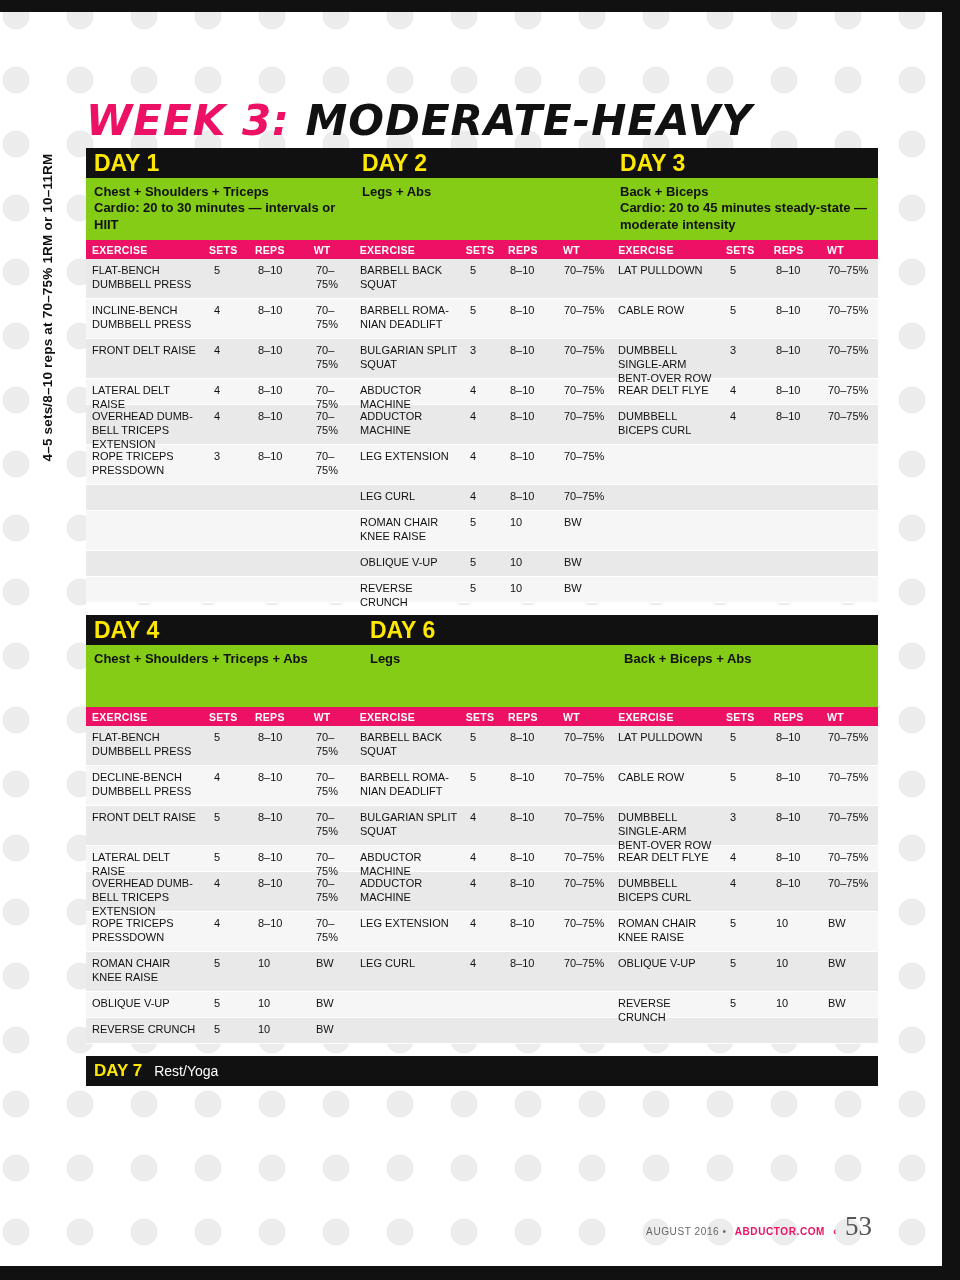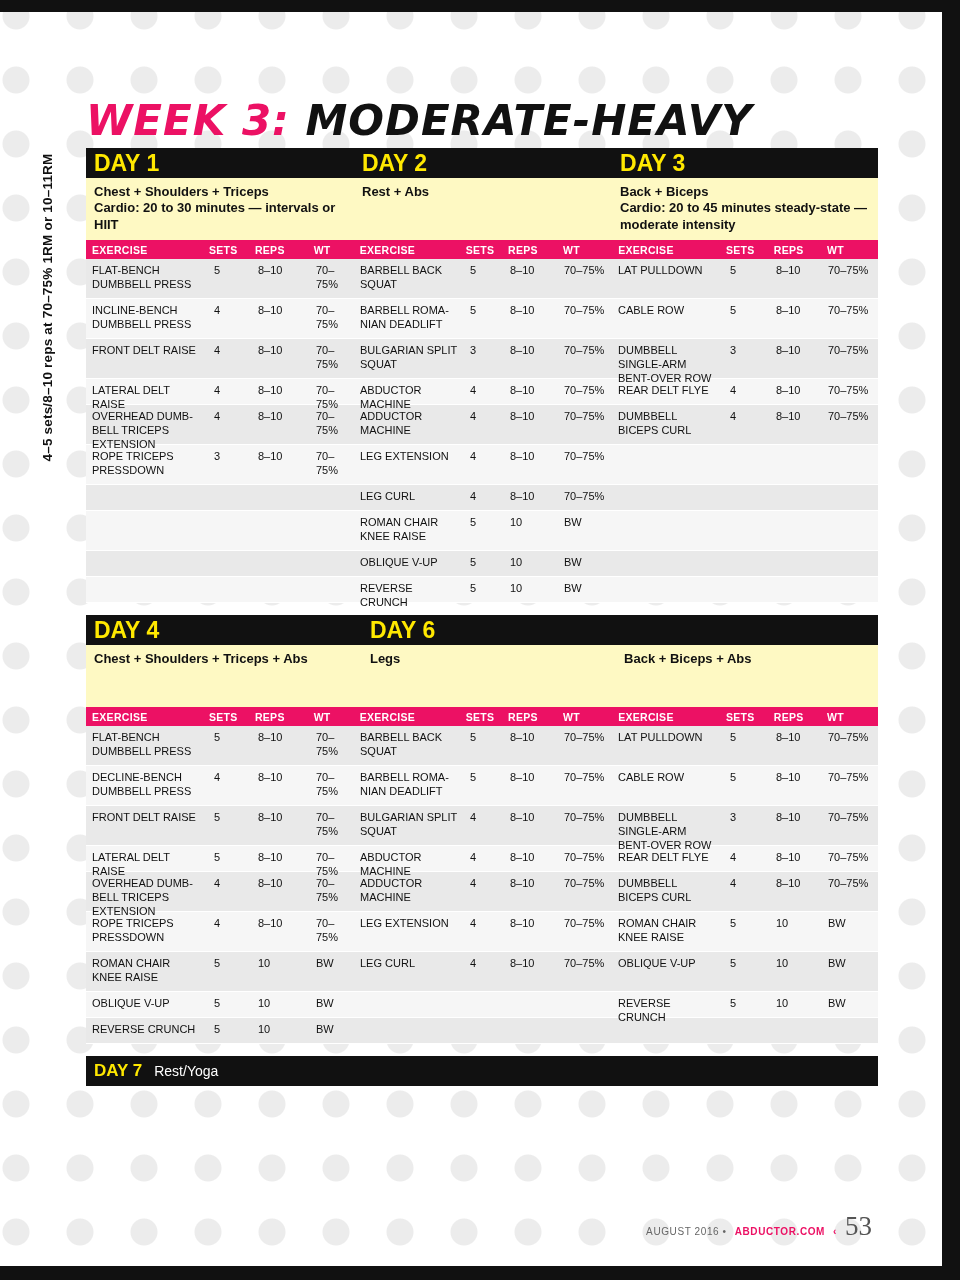--- a/index.html
+++ b/index.html
@@ -41,21 +41,21 @@
     font-size:13.5px;font-weight:bold;color:#111;
     text-align:center;letter-spacing:0.2px;
   }
 
   
   .block{position:absolute;left:86px;width:792px;}
   .daysrow{display:flex;background:#111;height:30px;}
   .daycell{color:#fff;font-size:23px;font-weight:bold;display:flex;align-items:center;padding-left:8px;font-style:normal;}
   .daycell .ylw{color:#ffe800;}
 
-  .focusrow{display:flex;background:#fef9c3;}
+  .focusrow{display:flex;background:#84cc16;}
   .focuscell{font-size:13px;font-weight:bold;color:#111;padding:6px 8px 7px 8px;line-height:1.25;}
 
   .hdrrow{display:flex;background:#ec1164;height:19px;}
   .hcell{color:#fff;font-size:10.5px;font-weight:bold;display:flex;align-items:center;padding-left:6px;letter-spacing:.3px;}
 
   .grid{display:flex;}
   .col{ }
   .cell{
     font-size:11px;color:#111;padding:5px 6px 5px 6px;
     box-sizing:border-box;line-height:1.25;
@@ -106,21 +106,21 @@
         <div class="daycell" style="width: 266px;">
           <span class="ylw">DAY 3</span>
         </div>
       </div>
       <div class="focusrow" style="height: 62px;">
         <div class="focuscell" style="width: 268px; box-sizing: border-box;">
           <div>Chest + Shoulders + Triceps</div>
           <div>Cardio: 20 to 30 minutes — intervals or HIIT</div>
         </div>
         <div class="focuscell" style="width: 258px; box-sizing: border-box;">
-          <div>Rest + Abs</div>
+          <div>Legs + Abs</div>
         </div>
         <div class="focuscell" style="width: 266px; box-sizing: border-box;">
           <div>Back + Biceps</div>
           <div>Cardio: 20 to 45 minutes steady-state — moderate intensity</div>
         </div>
       </div>
       <div class="hdrrow">
         <div class="hcell" style="width: 122px;">EXERCISE</div>
         <div class="hcell" style="width: 44px;">SETS</div>
         <div class="hcell" style="width: 58px;">REPS</div>

